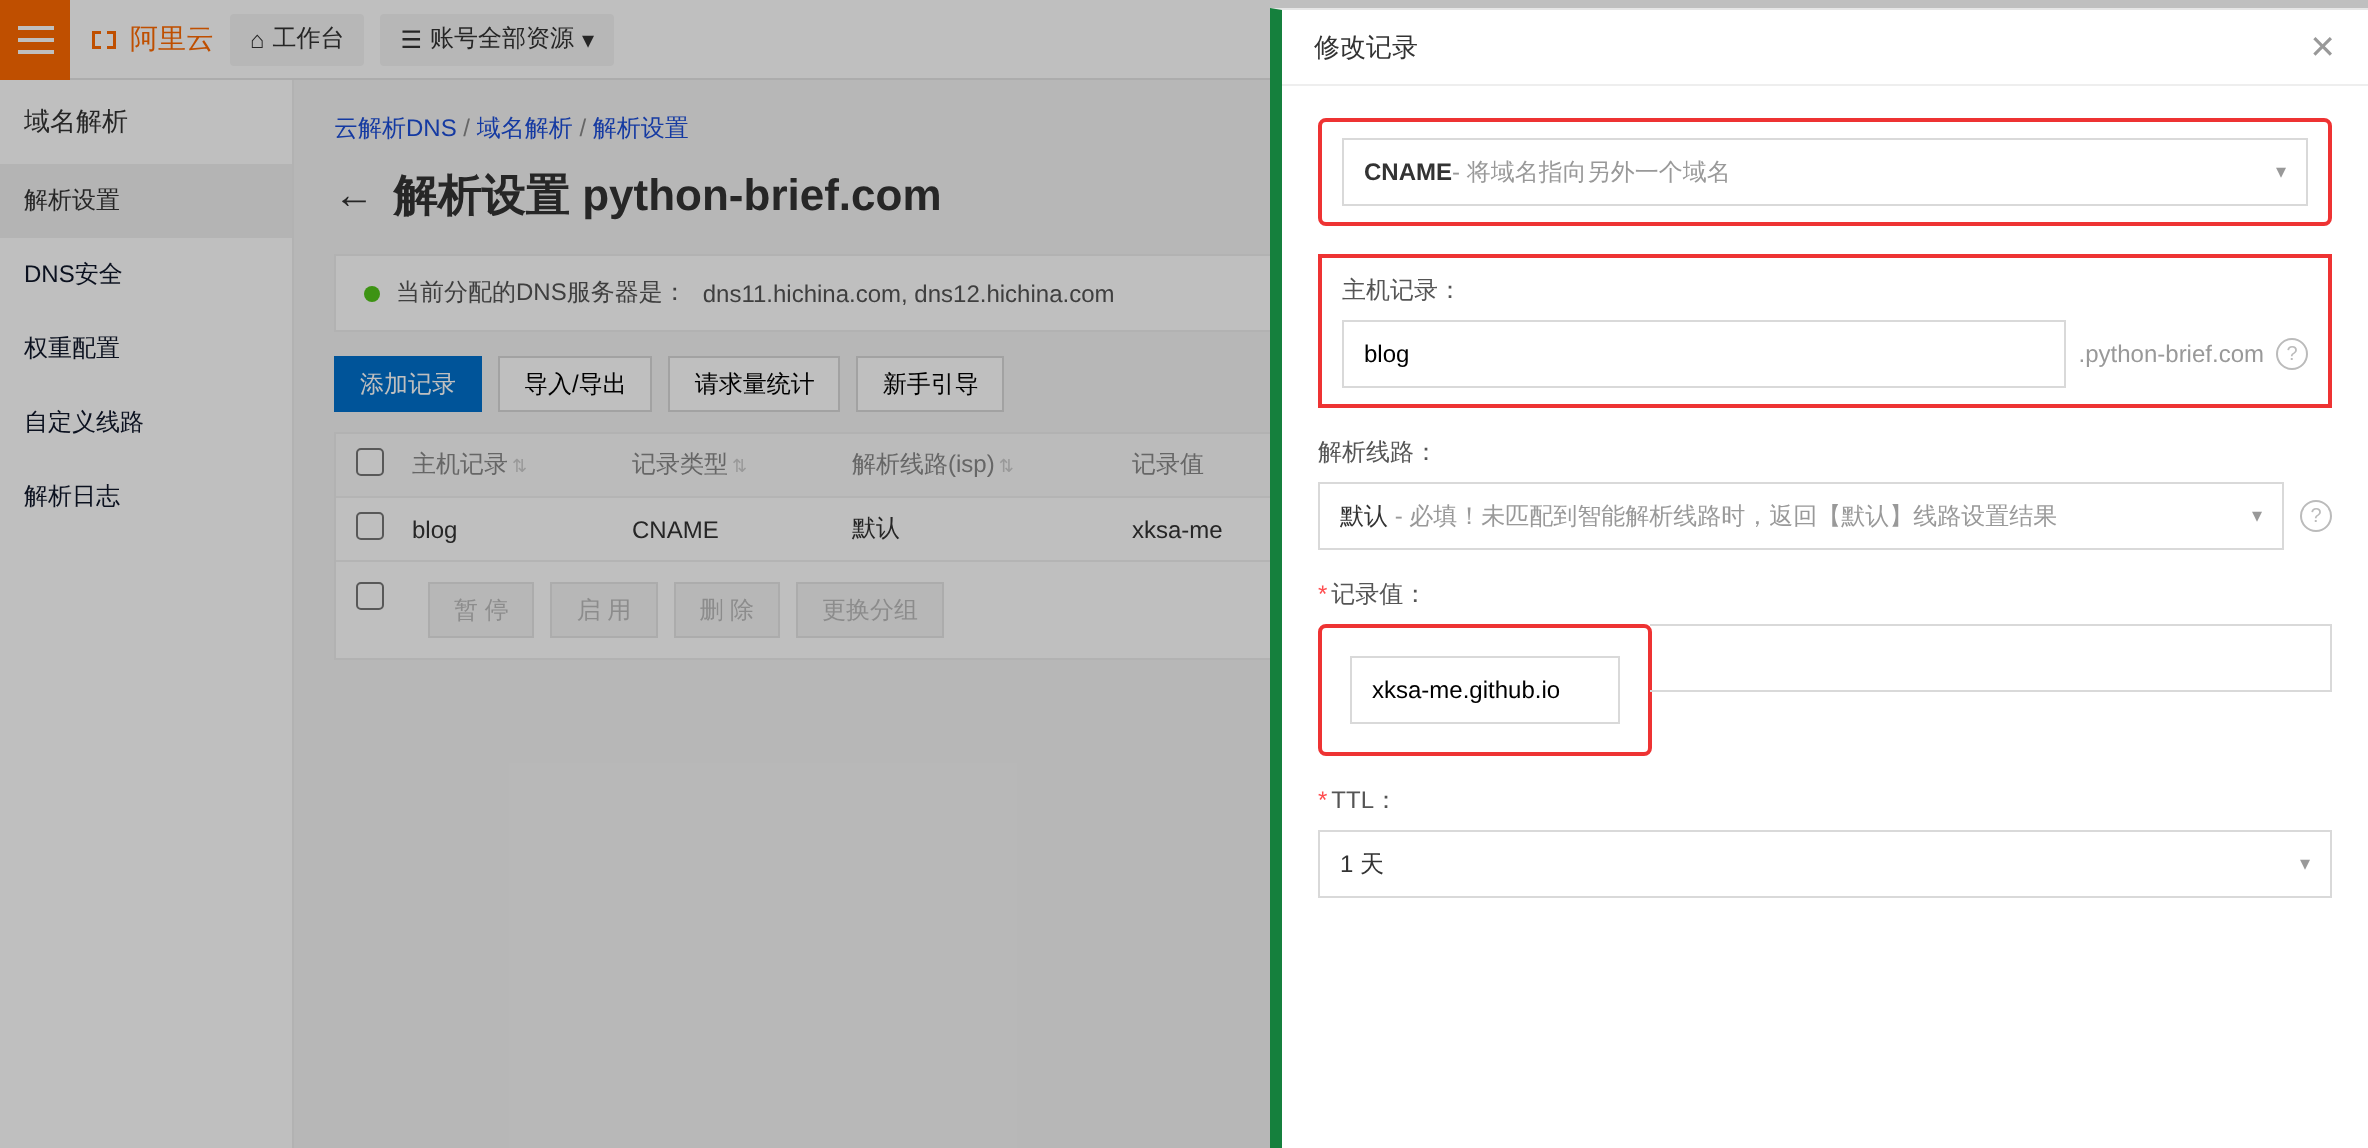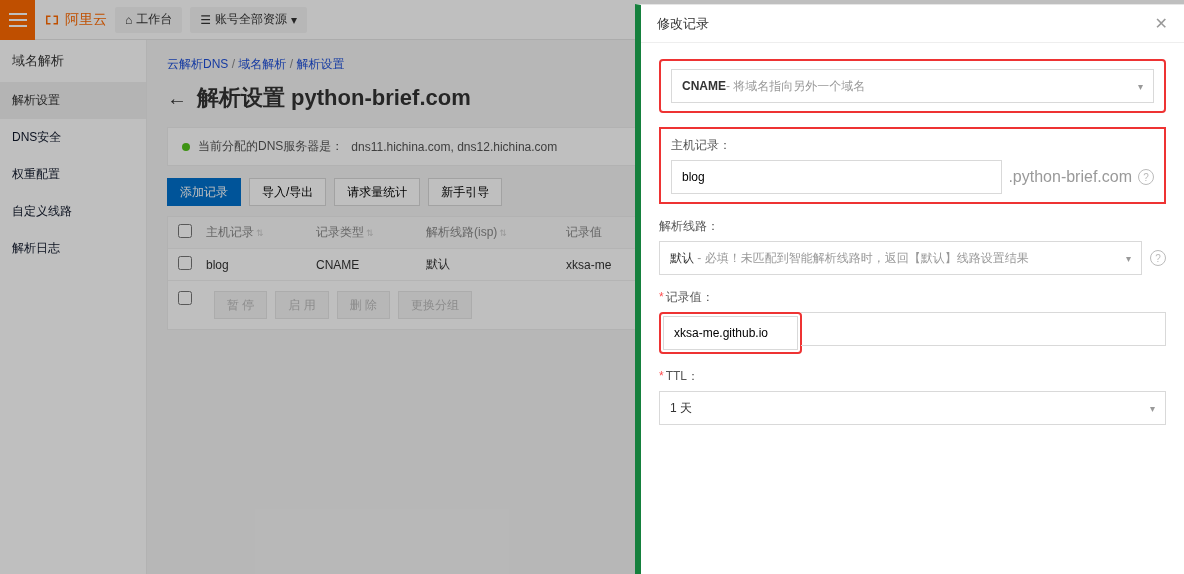--- a/index.html
+++ b/index.html
@@ -44,27 +44,27 @@
 .field-label{font-size:12px;color:#555;margin-bottom:6px;display:block}
 .req{color:#ff4d4f;margin-right:2px}
 .select,.input{width:100%;height:34px;border:1px solid #d9d9d9;padding:0 10px;font-size:12px;display:flex;align-items:center;position:relative;background:#fff}
 .select .arrow{position:absolute;right:10px;color:#999;font-size:10px}
 .select .hint{color:#999}
 .input input{border:none;outline:none;width:100%;font-size:12px}
 .hl-red{border:2px solid #e33;border-radius:4px;padding:8px 10px}
 .hl-red-wide{border:2px solid #e33;border-radius:0;padding:8px 10px}
 .host-wrap{display:flex;align-items:center;gap:6px}
 .host-wrap .input{flex:1}
-.suffix{color:#999;font-size:16px}
+.suffix{color:#999;font-size:12px}
 .help{width:16px;height:16px;border:1px solid #bbb;border-radius:50%;display:flex;align-items:center;justify-content:center;color:#bbb;font-size:10px}
 .line-row{display:flex;align-items:center;gap:8px}
 .line-row .select{flex:1}
 .val-wrap{display:flex}
 .val-wrap .input.short{width:135px;border:1px solid #d9d9d9}
-.val-hl{border:2px solid #e33;border-radius:4px;padding:2px;display:inline-block}
+.val-hl{border:2px solid #e33;border-radius:4px;padding:14px;display:inline-block}
 .val-full{flex:1;border:1px solid #d9d9d9;border-left:none;height:34px;margin-left:-1px}
 input[type=checkbox]{width:14px;height:14px}
 .sort-ic{color:#ccc;font-size:9px;margin-left:2px}
 </style>
 </head>
 <body>
 
 <div class="topbar">
   <div class="hamburger">
     <svg width="18" height="14" viewBox="0 0 18 14">

